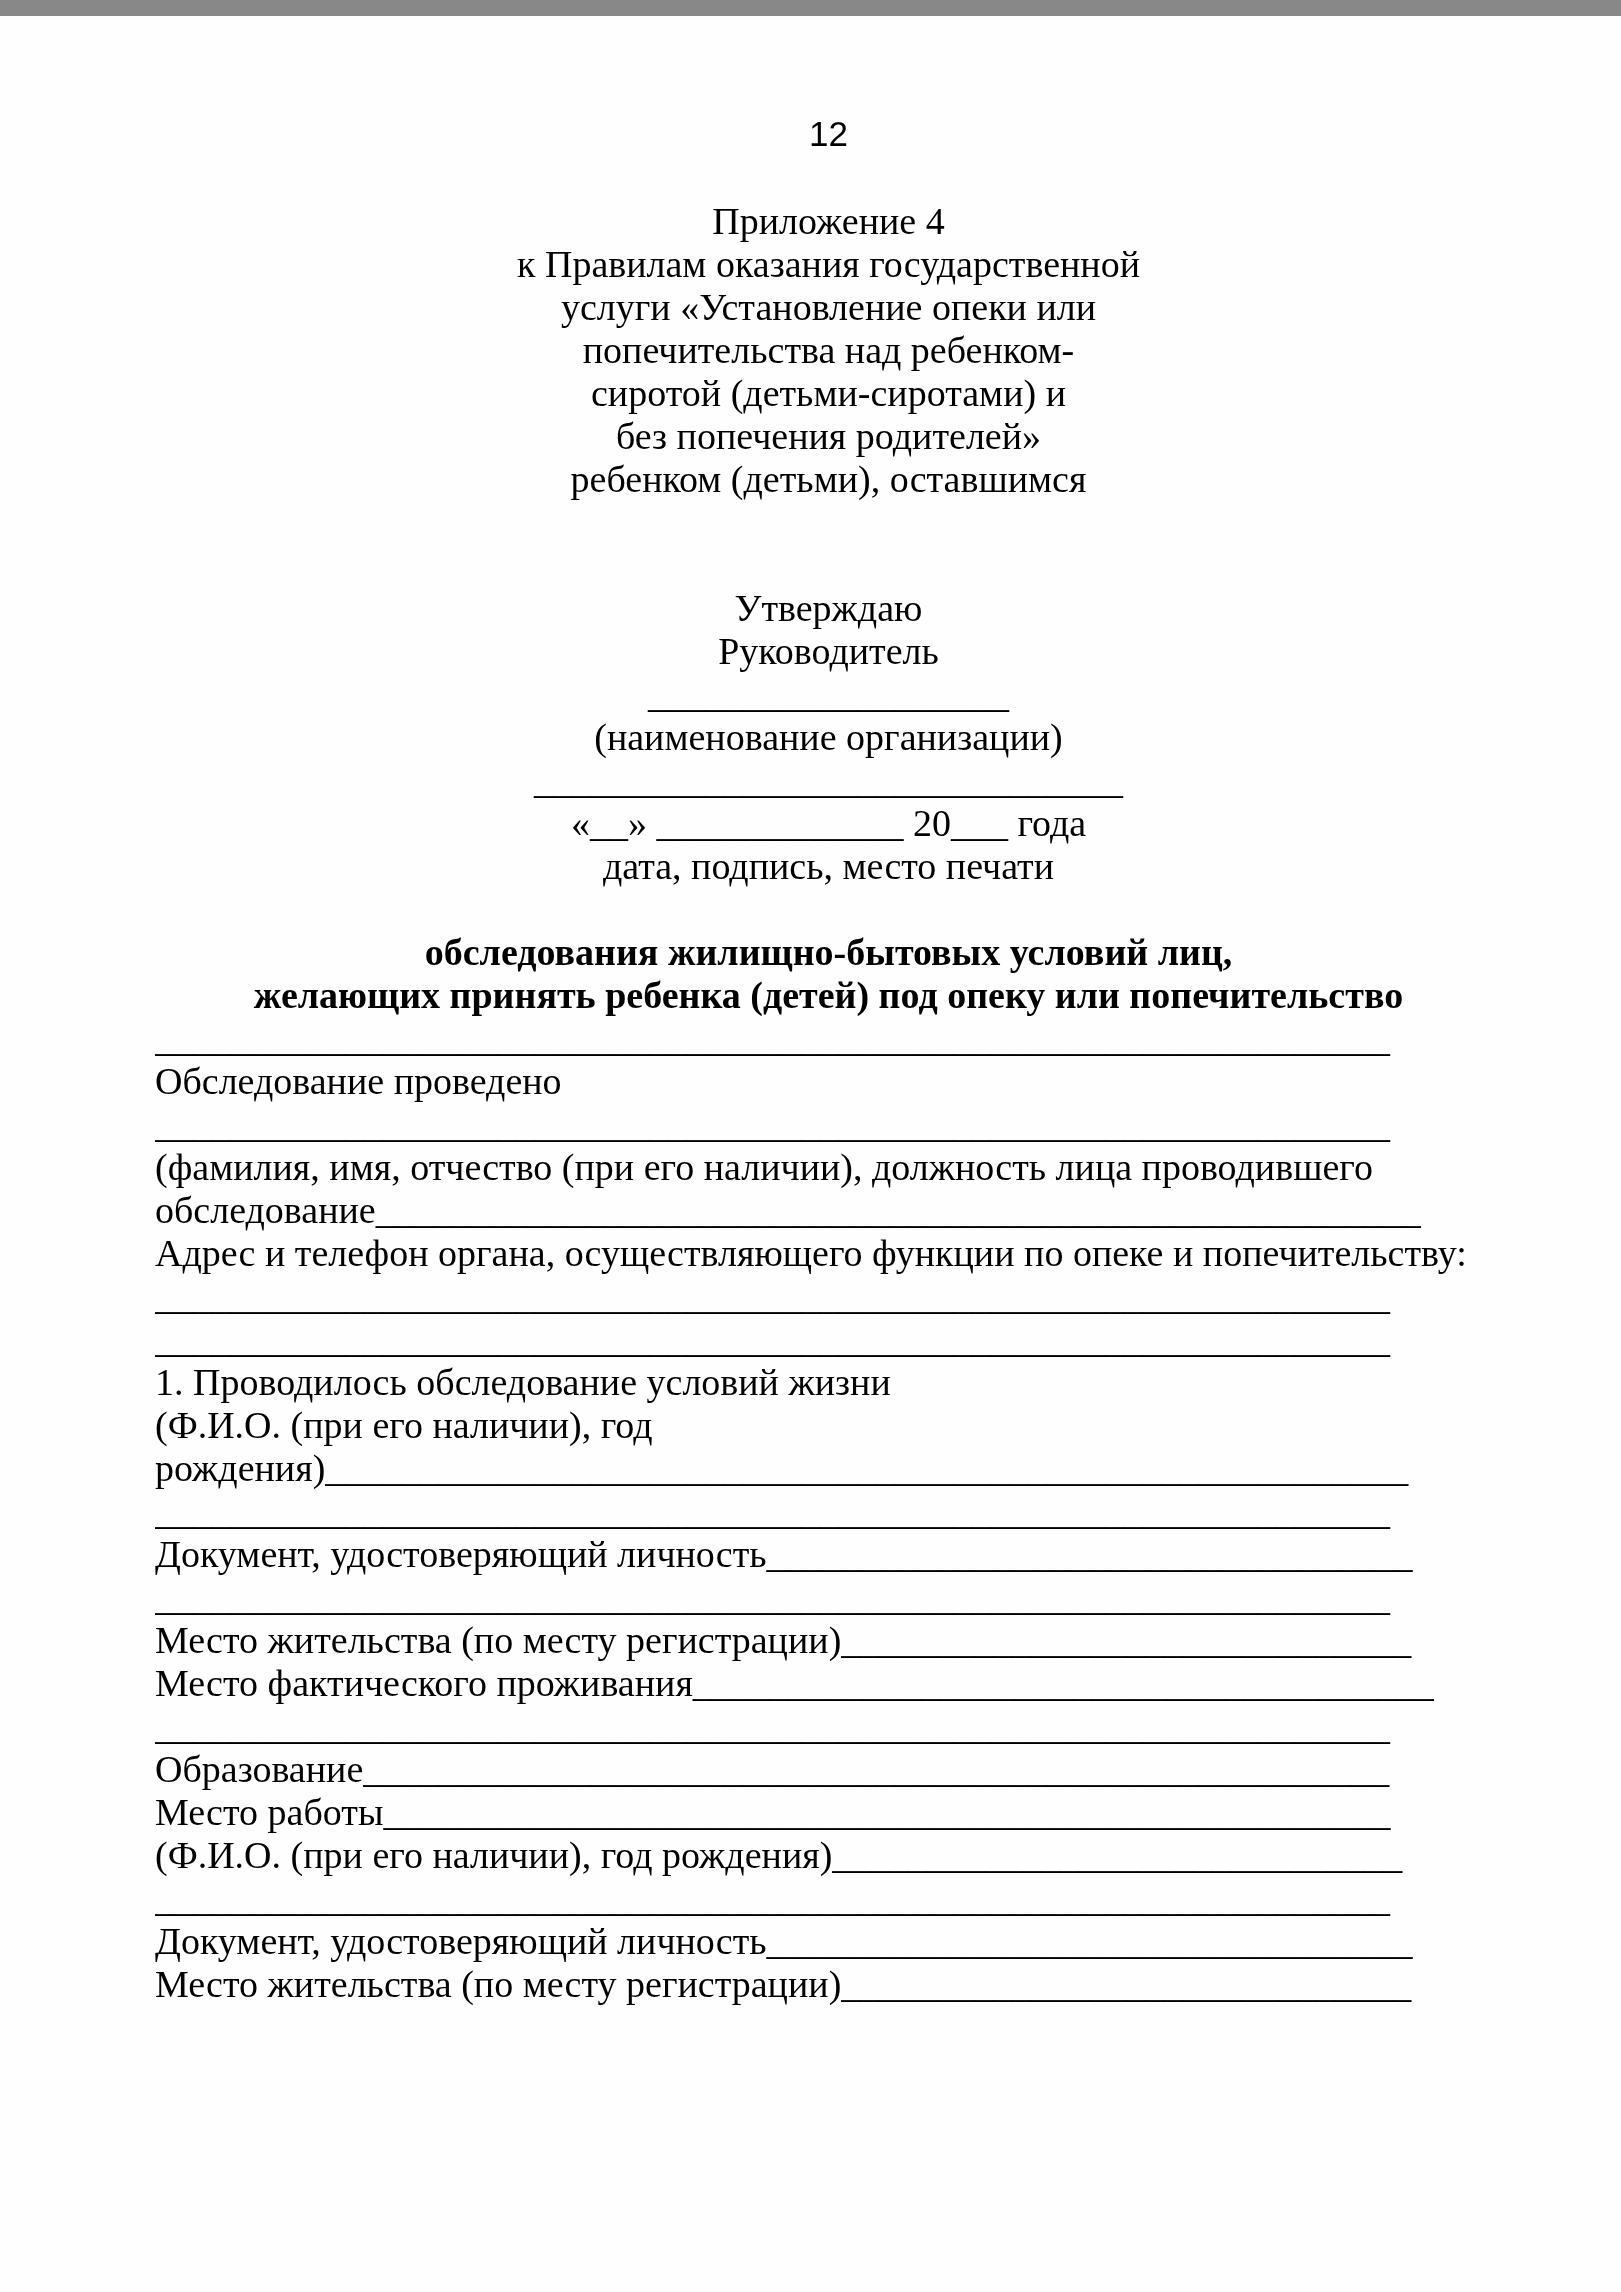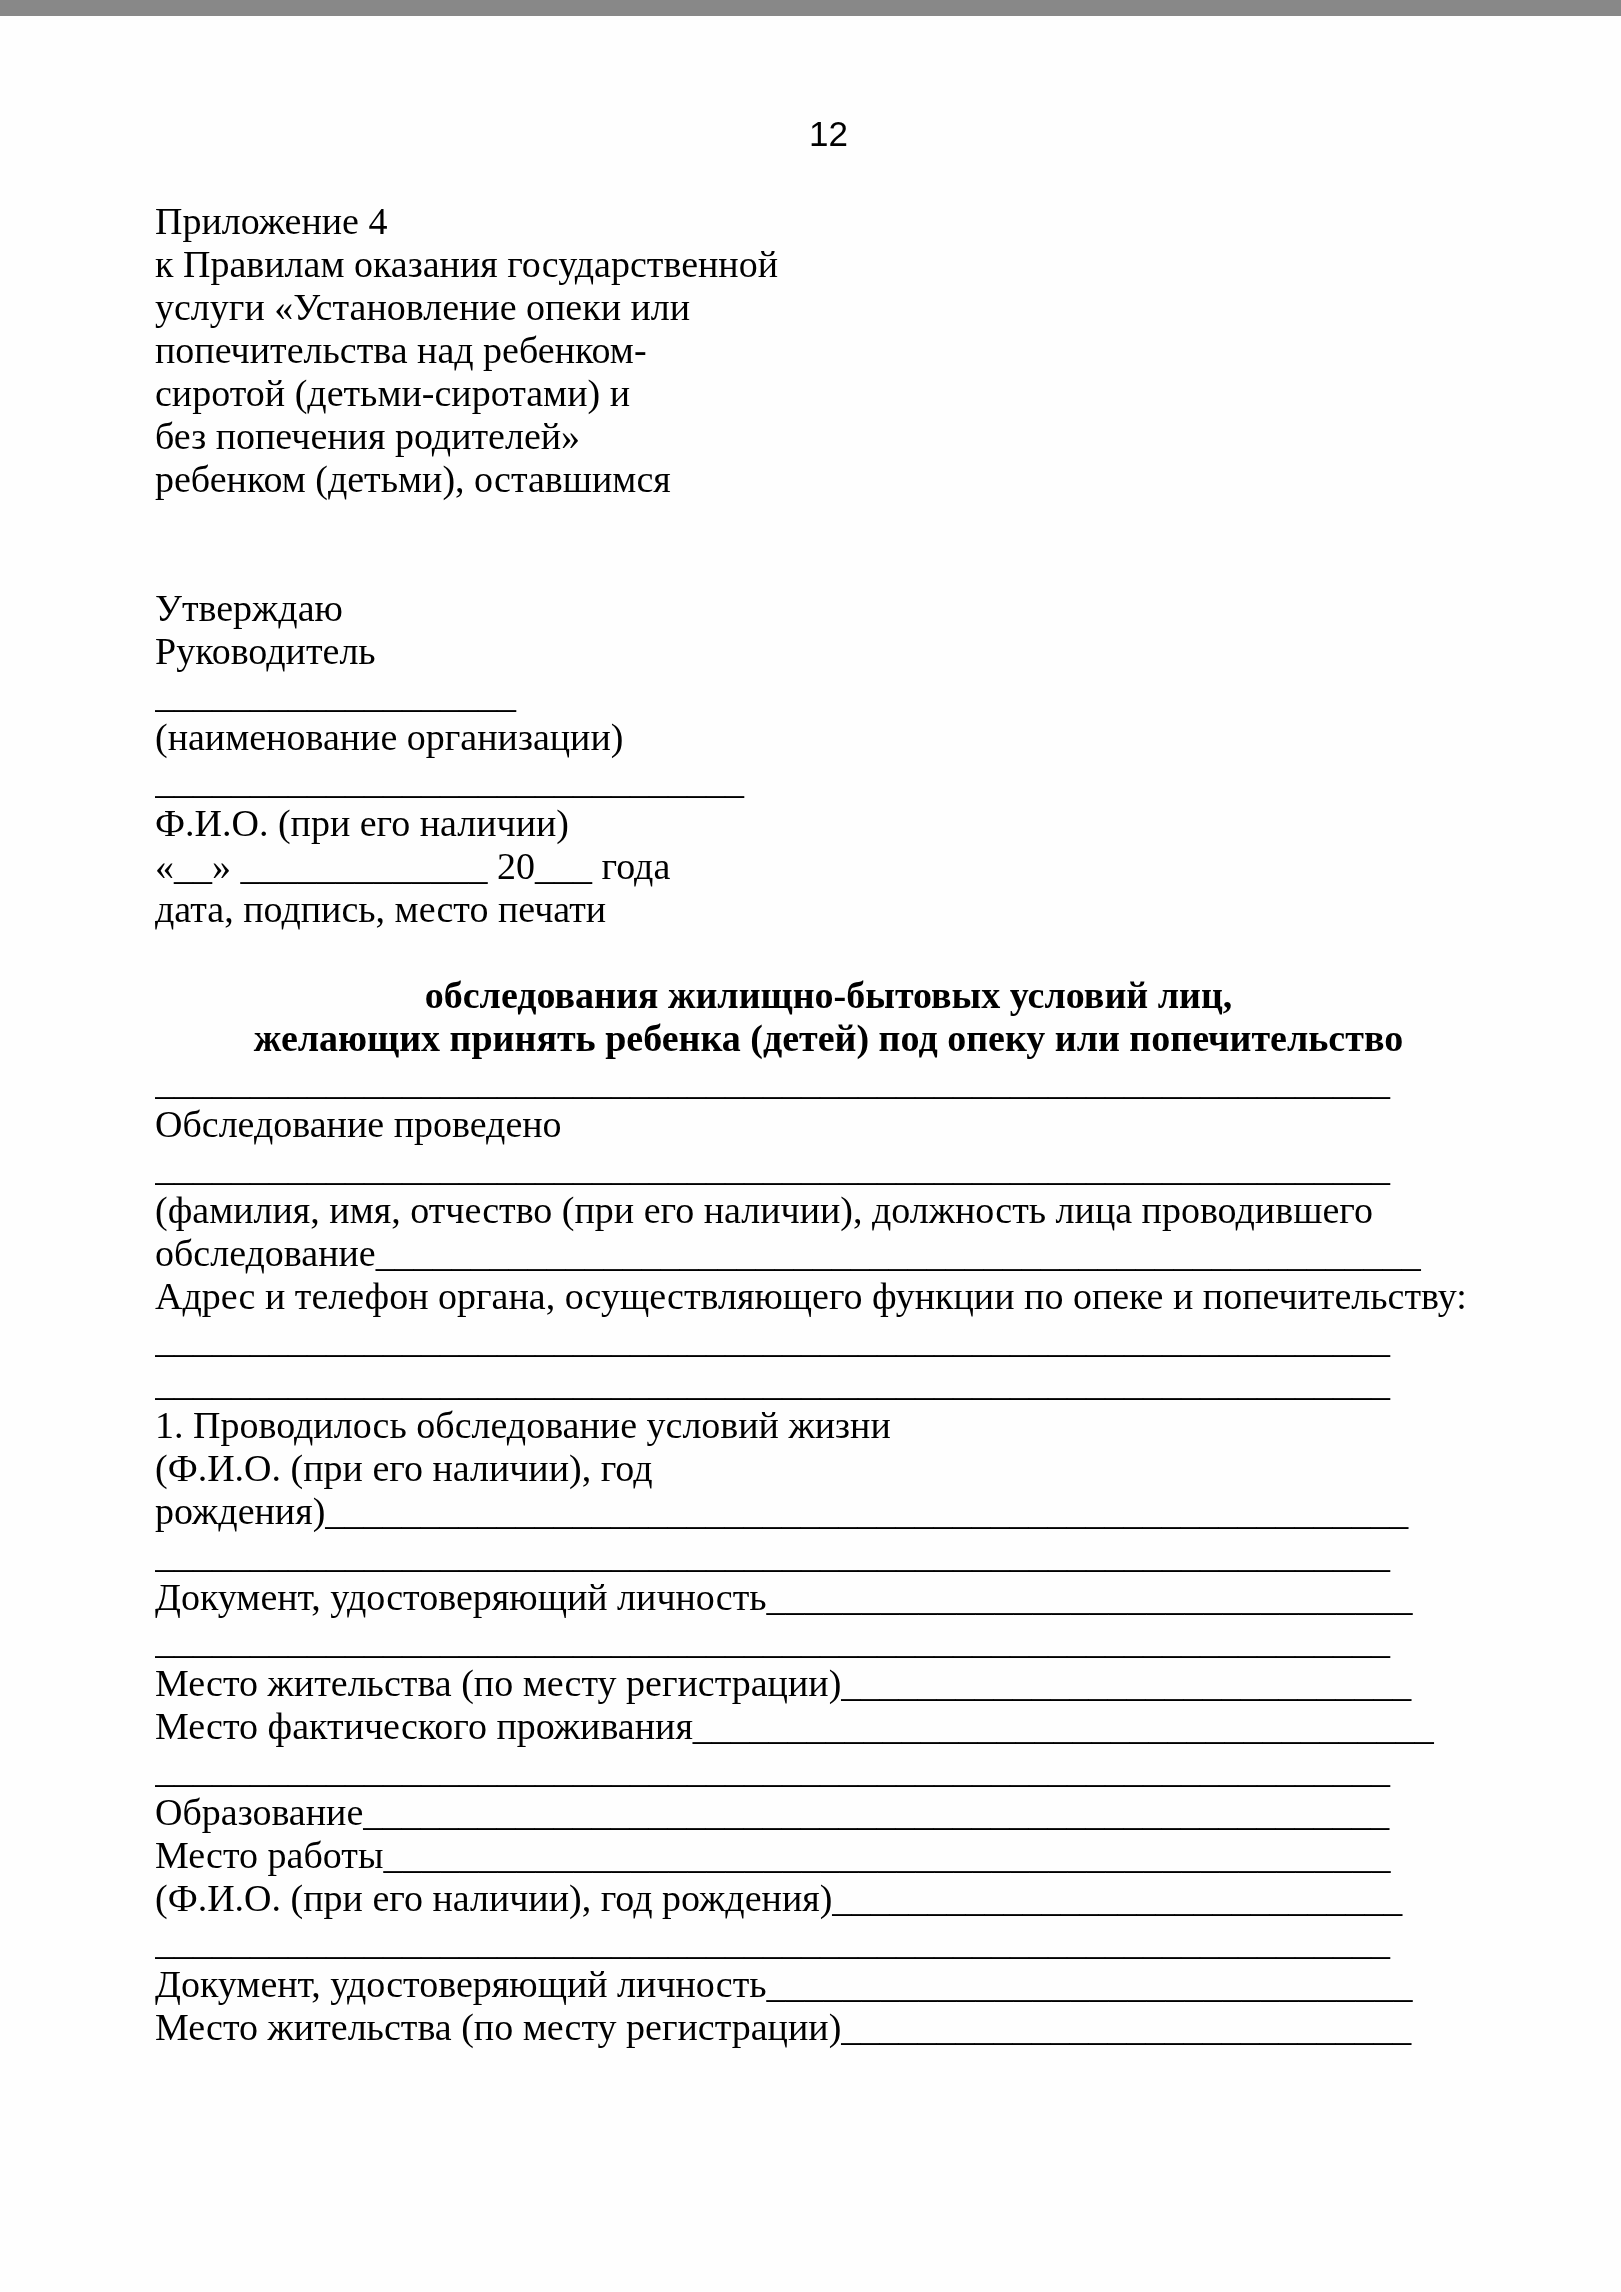--- a/index.html
+++ b/index.html
@@ -16,21 +16,21 @@
     padding: 96px 119px 0 155px;
     box-sizing: border-box;
     overflow: hidden;
   }
   .page-number {
     font-family: "Liberation Sans", "DejaVu Sans", sans-serif;
     font-size: 35px;
     text-align: center;
   }
   .appendix-block { text-align: right; margin-top: 45px; }
-  .right { text-align: left; }
+  .right { text-align: center; }
   .row { white-space: nowrap; overflow: hidden; }
   .spacer { height: 43px; }
   .title-block { text-align: center; font-weight: bold; }
 </style>
 </head>
 <body>
 
 <div class="page">
 
   <div class="page-number">12</div>
@@ -45,21 +45,20 @@
     <div class="row right">ребенком (детьми), оставшимся</div>
   </div>
 
   <div class="spacer"></div>
   <div class="spacer"></div>
   <div class="row right">Утверждаю</div>
   <div class="row right">Руководитель</div>
   <div class="row right">___________________</div>
   <div class="row right">(наименование организации)</div>
   <div class="row right">_______________________________</div>
-  <div class="row right">Ф.И.О. (при его наличии)</div>
   <div class="row right">«__» _____________ 20___ года</div>
   <div class="row right">дата, подпись, место печати</div>
 
   <div class="spacer"></div>
 
   <div class="title-block">
     <div class="row">обследования жилищно-бытовых условий лиц,</div>
     <div class="row">желающих принять ребенка (детей) под опеку или попечительство</div>
   </div>
 

